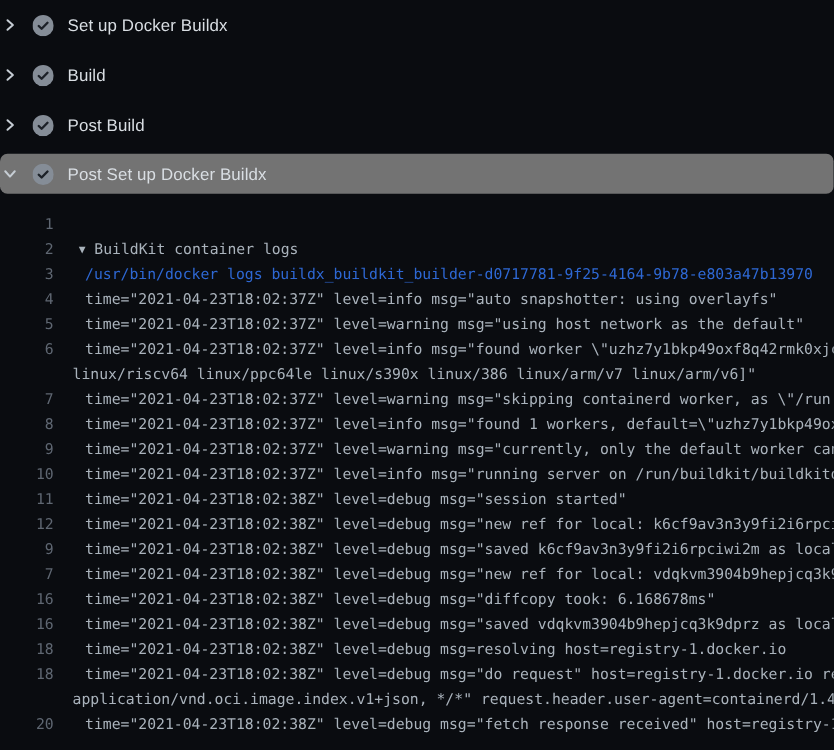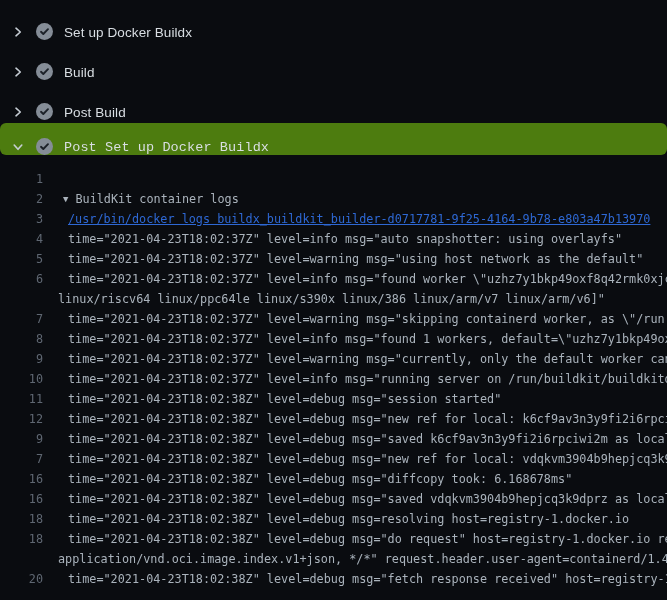--- a/index.html
+++ b/index.html
@@ -10,31 +10,29 @@
     background: #0a0c10;
     font-family: "Liberation Sans", sans-serif;
     position: relative;
   }
 
   
   .steps { width: 667px; }
   .step {
     height: 40px;
     display: flex;
-    align-items: flex-end;
-    padding-left: 10px;
+    align-items: center;
     box-sizing: border-box;
     cursor: pointer;
   }
   .step.expanded {
     height: 32px;
     margin-top: 3px;
-    background: #4d7c0f;
+    background: #737373;
     border-radius: 6px;
-    font-family: Liberation Mono, monospace;
   }
   .chev {
     width: 16px;
     height: 16px;
     flex: none;
     display: flex;
     align-items: center;
     justify-content: center;
   }
   .chev svg { display: block; }
@@ -73,21 +71,21 @@
     color: #5f6772;
     cursor: pointer;
   }
   .ltext {
     margin-left: 15px;
     color: #aab3bc;
     white-space: pre;
   }
   .ind1 { padding-left: 5px; }
   .ind2 { padding-left: 10px; }
-  .ltext.command { color: #2e68d4; text-decoration: underline; }
+  .ltext.command { color: #2e68d4; }
   .group-marker {
     color: #aab3bc;
     cursor: pointer;
     margin-right: 7px;
     font-size: 9px;
     vertical-align: 1px;
   }
 </style>
 </head>
 <body>

